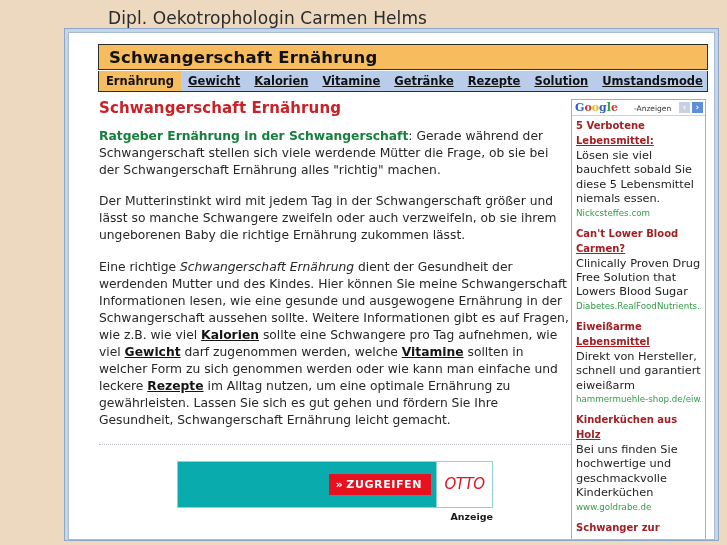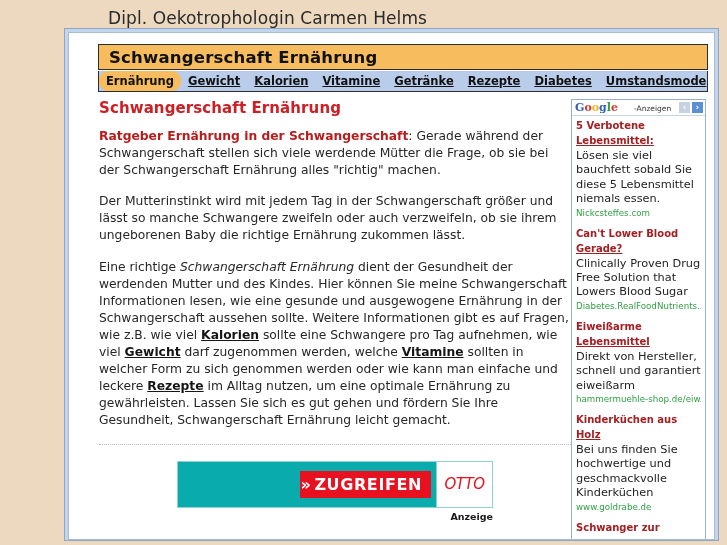--- a/index.html
+++ b/index.html
@@ -99,21 +99,20 @@
     display: flex;
     align-items: center;
     padding: 0 7px;
     text-decoration: underline;
     cursor: pointer;
     white-space: nowrap;
   }
   .nav-item.active {
     background: #f6bc5e;
     text-decoration: none;
-    border-radius: 9px;
   }
 
   
   .columns {
     position: absolute;
     left: 0;
     top: 66px;
     right: 0;
     bottom: 0;
   }
@@ -138,21 +137,21 @@
     letter-spacing: .1px;
   }
 
   p.body {
     margin: 0 0 14px 0;
     font-size: 12.3px;
     line-height: 17.1px;
     color: #272727;
     text-align: left;
   }
-  p.body b { font-weight: bold; color: #b91c1c; }
+  p.body b { font-weight: bold; color: #15803d; }
   p.body i { font-style: italic; }
   p.body a.inline {
     color: #151515;
     font-weight: bold;
     text-decoration: underline;
     cursor: pointer;
   }
 
   .hr-dotted {
     border: none;
@@ -175,24 +174,24 @@
     background: #0aabad;
     border: 1px solid #8fd2d6;
     box-sizing: border-box;
     display: flex;
     align-items: center;
     justify-content: flex-end;
   }
   .banner-cta {
     background: #e8111f;
     color: #ffffff;
-    font-size: 16px;
+    font-size: 11px;
     font-weight: bold;
     letter-spacing: .6px;
-    padding: 4px 9px 4px 0;
+    padding: 4px 9px 4px 7px;
     margin-right: 5px;
     cursor: pointer;
     white-space: nowrap;
   }
   .banner-cta .chev { margin-right: 3px; }
   .banner-logo {
     width: 55px;
     height: 100%;
     background: #ffffff;
     border-left: 1px solid #8fd2d6;
@@ -300,21 +299,21 @@
         <span class="title-bar-text">Schwangerschaft Ernährung</span>
       </div>
 
       <div class="nav-bar">
         <div class="nav-item active">Ernährung</div>
         <div class="nav-item">Gewicht</div>
         <div class="nav-item">Kalorien</div>
         <div class="nav-item">Vitamine</div>
         <div class="nav-item">Getränke</div>
         <div class="nav-item">Rezepte</div>
-        <div class="nav-item">Diabetes</div>
+        <div class="nav-item">Solution</div>
         <div class="nav-item">Umstandsmode</div>
       </div>
 
       <div class="columns">
 
         <div class="col-main">
           <h1 class="page-title">Schwangerschaft Ernährung</h1>
 
           <p class="body"><b>Ratgeber Ernährung in der Schwangerschaft</b><span>: Gerade während der Schwangerschaft stellen sich viele werdende Mütter die Frage, ob sie bei der Schwangerschaft Ernährung alles "richtig" machen.</span></p>
 
@@ -348,21 +347,21 @@
 
             <div class="ads-list">
 
               <div class="ad">
                 <div class="ad-title"><span>5 Verbotene</span><br><span class="l2">Lebensmittel:</span></div>
                 <div class="ad-desc">Lösen sie viel bauchfett sobald Sie diese 5 Lebensmittel niemals essen.</div>
                 <div class="ad-url">Nickcsteffes.com</div>
               </div>
 
               <div class="ad">
-                <div class="ad-title"><span>Can't Lower Blood</span><br><span class="l2">Gerade?</span></div>
+                <div class="ad-title"><span>Can't Lower Blood</span><br><span class="l2">Carmen?</span></div>
                 <div class="ad-desc">Clinically Proven Drug Free Solution that Lowers Blood Sugar</div>
                 <div class="ad-url">Diabetes.RealFoodNutrients....</div>
               </div>
 
               <div class="ad">
                 <div class="ad-title"><span>Eiweißarme</span><br><span class="l2">Lebensmittel</span></div>
                 <div class="ad-desc">Direkt von Hersteller, schnell und garantiert eiweißarm</div>
                 <div class="ad-url">hammermuehle-shop.de/eiw...</div>
               </div>
 

